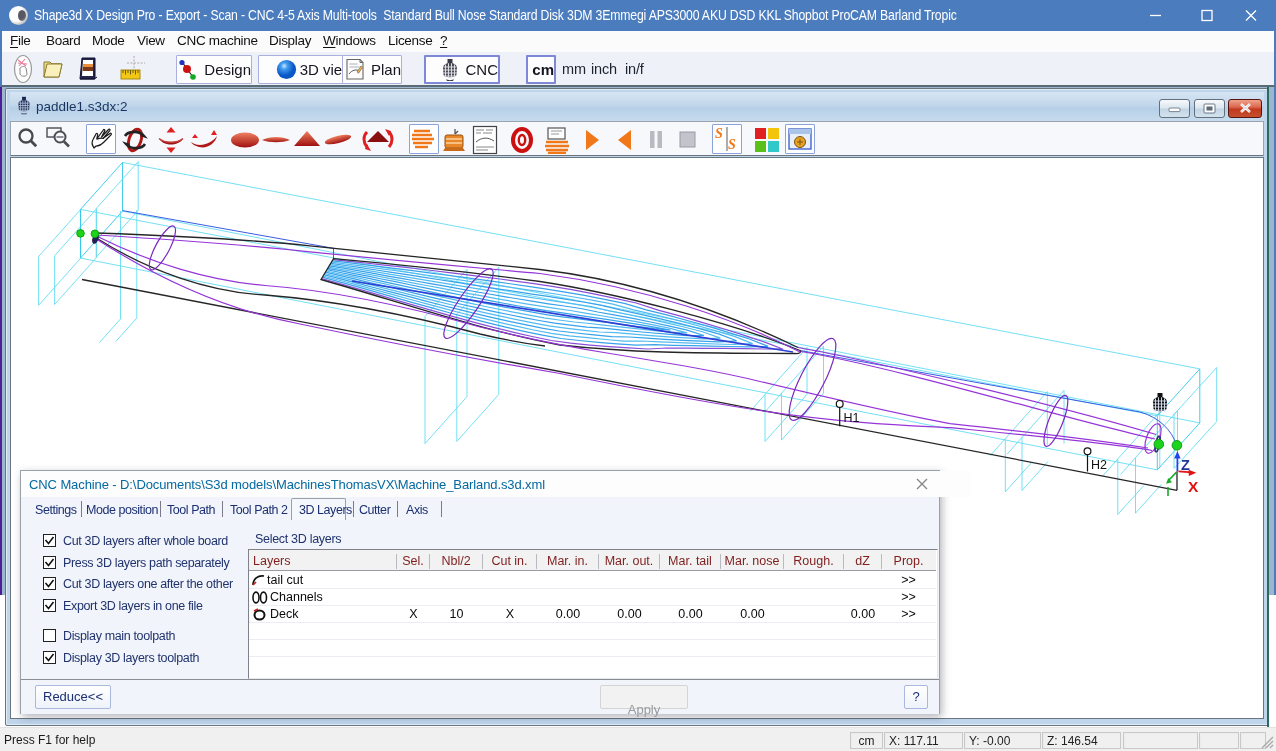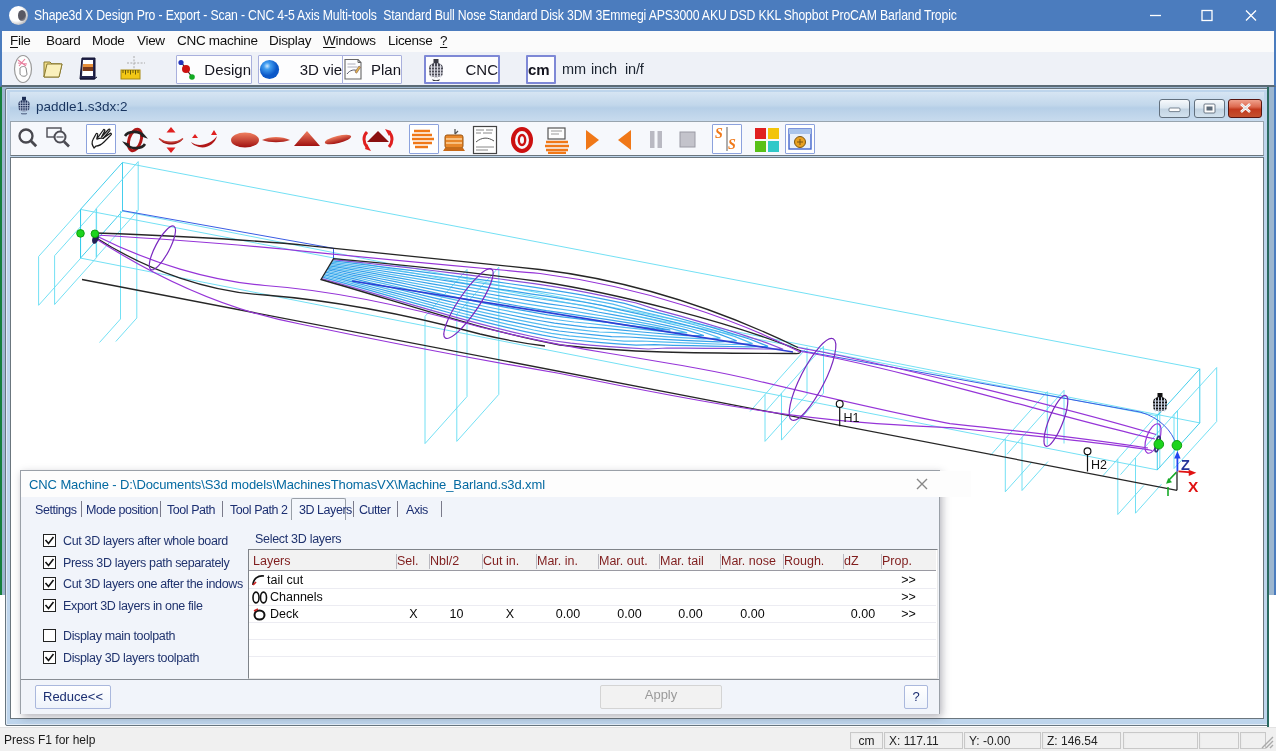--- a/index.html
+++ b/index.html
@@ -8,25 +8,25 @@
 #tbar .ttl{position:absolute;left:34px;top:7px;font-size:14.5px;letter-spacing:-.2px;white-space:nowrap;transform:scaleX(.845);transform-origin:0 50%}
 #logo{position:absolute;left:9px;top:6px;width:19px;height:19px;border-radius:50%;background:radial-gradient(circle at 38% 40%,#ffffff 45%,#d8d8d8 62%,#9a9aa2 85%,#83838d 100%)}
 #logo:after{content:"";position:absolute;right:2.5px;top:4px;width:8px;height:11px;border-radius:50%;background:radial-gradient(circle at 25% 40%,#585863 55%,#98989f 85%);}
 .wbtn{position:absolute;top:0;width:45px;height:31px}
 
 #menu{left:0;top:31px;width:1276px;height:21px;background:#fbfbfb;border-left:2px solid #4b7cbe;border-right:2px solid #4b7cbe;font-size:13.5px;letter-spacing:-.3px;color:#111}
 #menu span{position:absolute;top:2px}
 u{text-decoration:underline;text-underline-offset:2px}
 
 #tool{left:0;top:52px;width:1276px;height:35px;background:#eef1f7;border-left:2px solid #4b7cbe;border-right:2px solid #4b7cbe;border-bottom:2px solid #5b6b76}
-.tbtn{position:absolute;top:3px;height:29px;white-space:nowrap;background:#fdfdfe;border:1px solid #a9b0dd;border-radius:1px;color:#15151f;font-size:15px;display:flex;align-items:center;justify-content:space-between;gap:6px}
+.tbtn{position:absolute;top:3px;height:29px;white-space:nowrap;background:#fdfdfe;border:1px solid #a9b0dd;border-radius:1px;color:#15151f;font-size:15px;display:flex;align-items:center;justify-content:flex-end;gap:6px}
 .tbtn.sel{border:2px solid #7e88d6}
 .unit{position:absolute;top:9px;font-size:14.5px;letter-spacing:-.2px;color:#1c2430}
 
-#mdi{left:0;top:87px;width:1276px;height:508px;background:#9cb6cf;border-left:2px solid #15803d;border-right:2px solid #4b7cbe}
+#mdi{left:0;top:87px;width:1276px;height:508px;background:#9cb6cf;border-left:2px solid #4c1d95;border-right:2px solid #4b7cbe}
 #mdi .teal{position:absolute;right:5px;top:0;width:2px;height:640px;background:#2a6a60}
 #child{position:absolute;left:3px;top:1px;width:1264px;height:638px;background:#bed5ec;border:1px solid #67757f;border-radius:2px;box-shadow:inset 0 0 0 1px rgba(255,255,255,.55)}
 #ctitle{position:absolute;left:4px;top:3px;right:4px;height:29px;background:linear-gradient(#d6e5f3,#c2d7eb 45%,#b6cfe7 55%,#c8dbee);color:#17335e;font-size:13.5px}
 #ctitle .t{position:absolute;left:26px;top:7px}
 .aerobtn{position:absolute;top:7px;height:19px;border:1px solid #62707e;border-radius:3px;background:linear-gradient(#f7fafc,#dce7f0 45%,#c3d4e3 55%,#d3e2ee)}
 #cclose{background:linear-gradient(#f0a18c,#dd6a50 40%,#c23a1e 55%,#c4502e)}
 #ctool{position:absolute;left:4px;top:32px;right:4px;height:35px;background:#f6f8fc;border:1px solid #98a4ae;border-bottom:1px solid #6b767e}
 .ibox{position:absolute;top:2px;width:30px;height:30px;border:1px solid #8ca2dd;background:#fff;border-radius:1px}
 #ccanvas{position:absolute;left:4px;top:68px;right:4px;bottom:6px;background:#fff;border:1px solid #6b767e}
 
@@ -36,21 +36,21 @@
 #dlg{position:absolute;left:20px;top:470px;width:920px;height:244px;background:#f1f4fa;border:1px solid #9aa0a8;box-shadow:2px 3px 8px rgba(40,40,60,.35);font-size:13px}
 #dlgtitle{position:absolute;left:0;top:0;width:950px;height:26px;background:#fdfdfd;color:#0369a1;font-size:13px}#dlgtitle span{letter-spacing:-.1px;white-space:nowrap}
 #dtabs{position:absolute;left:2px;top:26px;width:914px;height:23px;color:#1c2f72}
 .tabt{position:absolute;top:6px;font-size:12.5px;letter-spacing:-.45px}#dtabs i{position:absolute;top:4px;height:16px;width:0;border-left:1px solid #7a7a8a}
 .tabsel{position:absolute;top:1px;height:22px;background:#f4f7fc;border:1px solid #9aa0a8;border-bottom:none;border-radius:2px 2px 0 0;font-size:12.5px;padding:4px 0 0 7px;z-index:3;letter-spacing:-.45px;white-space:nowrap}
 .chk{position:absolute;left:22px;width:13px;height:13px;background:#fff;border:1px solid #222;}
 .chk svg{position:absolute;left:0px;top:0px}
 .clabel{position:absolute;left:42px;color:#20336e;font-size:12.5px;letter-spacing:-.35px;white-space:nowrap}
 #tbl{position:absolute;left:227px;top:78px;width:690px;height:130px;background:#fff;border-top:1.5px solid #7f8389;border-left:1.5px solid #7f8389;border-right:1px solid #e8e8e8;border-bottom:1px solid #e8e8e8}
 #thead{position:absolute;left:0;top:0;width:687px;height:21px;background:#f2f2f2;border-bottom:1px solid #9a9aa2;color:#7f1d1d;font-size:12.5px}
-.hc{position:absolute;top:4px;border-right:1px solid #b9b9c0;height:15px;}
+.hc{position:absolute;top:4px;border-right:1px solid #b9b9c0;height:15px;text-align:center}
 .drow{position:absolute;left:0;width:687px;height:17px;border-bottom:1px solid #ececf2;color:#0a0a0a;font-size:12.5px}
 .dcell{position:absolute;top:1px;text-align:center}
 #dfoot{position:absolute;left:0;top:208px;width:918px;height:35px;border-top:1.5px solid #888d94;background:#f1f4fa}
 .dbtn{position:absolute;background:linear-gradient(#ffffff,#eef3fb);border:1px solid #aab8dd;border-radius:2px;color:#1c2f72;font-size:13px;text-align:center}
 </style></head><body>
 
 <div class="abs" id="tbar">
  <div id="logo"></div>
  <div class="ttl">Shape3d X Design Pro - Export - Scan - CNC 4-5 Axis Multi-tools&nbsp; Standard Bull Nose Standard Disk 3DM 3Emmegi APS3000 AKU DSD KKL Shopbot ProCAM Barland Tropic</div>
  <svg class="wbtn" style="left:1133px" viewBox="0 0 45 31">
@@ -398,21 +398,21 @@
       <svg width="11" height="11" viewBox="0 0 11 11">
         <path d="M1.5 5l3 3.5L9.5 2" fill="none" stroke="#111" stroke-width="1.6"></path>
       </svg>
     </div>
  <div class="clabel" style="top:84.5px">Press 3D layers path separately</div>
  <div class="chk" style="top:106px">
       <svg width="11" height="11" viewBox="0 0 11 11">
         <path d="M1.5 5l3 3.5L9.5 2" fill="none" stroke="#111" stroke-width="1.6"></path>
       </svg>
     </div>
- <div class="clabel" style="top:106px">Cut 3D layers one after the indows</div>
+ <div class="clabel" style="top:106px">Cut 3D layers one after the other</div>
  <div class="chk" style="top:127.5px">
       <svg width="11" height="11" viewBox="0 0 11 11">
         <path d="M1.5 5l3 3.5L9.5 2" fill="none" stroke="#111" stroke-width="1.6"></path>
       </svg>
     </div>
  <div class="clabel" style="top:127.5px">Export 3D layers in one file</div>
  <div class="chk" style="top:158px"></div>
  <div class="clabel" style="top:158px">Display main toolpath</div>
  <div class="chk" style="top:180px">
       <svg width="11" height="11" viewBox="0 0 11 11">
@@ -465,21 +465,21 @@
    <span class="dcell" style="left:411px;width:61px">0.00</span>
    <span class="dcell" style="left:472px;width:63px">0.00</span>
    <span class="dcell" style="left:595px;width:38px">0.00</span>
    <span class="dcell" style="left:633px;width:53px">&gt;&gt;</span>
   </div>
   <div class="drow" style="top:73px"></div>
   <div class="drow" style="top:90px"></div>
  </div>
  <div id="dfoot">
   <div class="dbtn" style="left:14px;top:5px;width:76px;height:24px;padding-top:3px">Reduce&lt;&lt;</div>
-  <div class="dbtn" style="left:579px;top:5px;width:122px;height:24px;padding-top:1px;background:#f2f2f2;border-color:#d4d4d4;color:#9a9a9a">Apply</div>
+  <div class="dbtn" style="left:579px;top:5px;width:88px;height:24px;padding-top:16px;background:#f2f2f2;border-color:#d4d4d4;color:#9a9a9a">Apply</div>
   <div class="dbtn" style="left:883px;top:5px;width:24px;height:24px;padding-top:3px">?</div>
  </div>
 </div>
 
 <div class="abs" id="status">
  <span style="position:absolute;left:4px;top:5px">Press F1 for help</span>
  <span class="scell" style="left:850px;width:33px;text-align:center">cm</span>
  <span class="scell" style="left:884px;width:79px;padding-left:4px">X: 117.11</span>
  <span class="scell" style="left:964px;width:77px;padding-left:4px">Y: -0.00</span>
  <span class="scell" style="left:1042px;width:79px;padding-left:4px">Z: 146.54</span>

